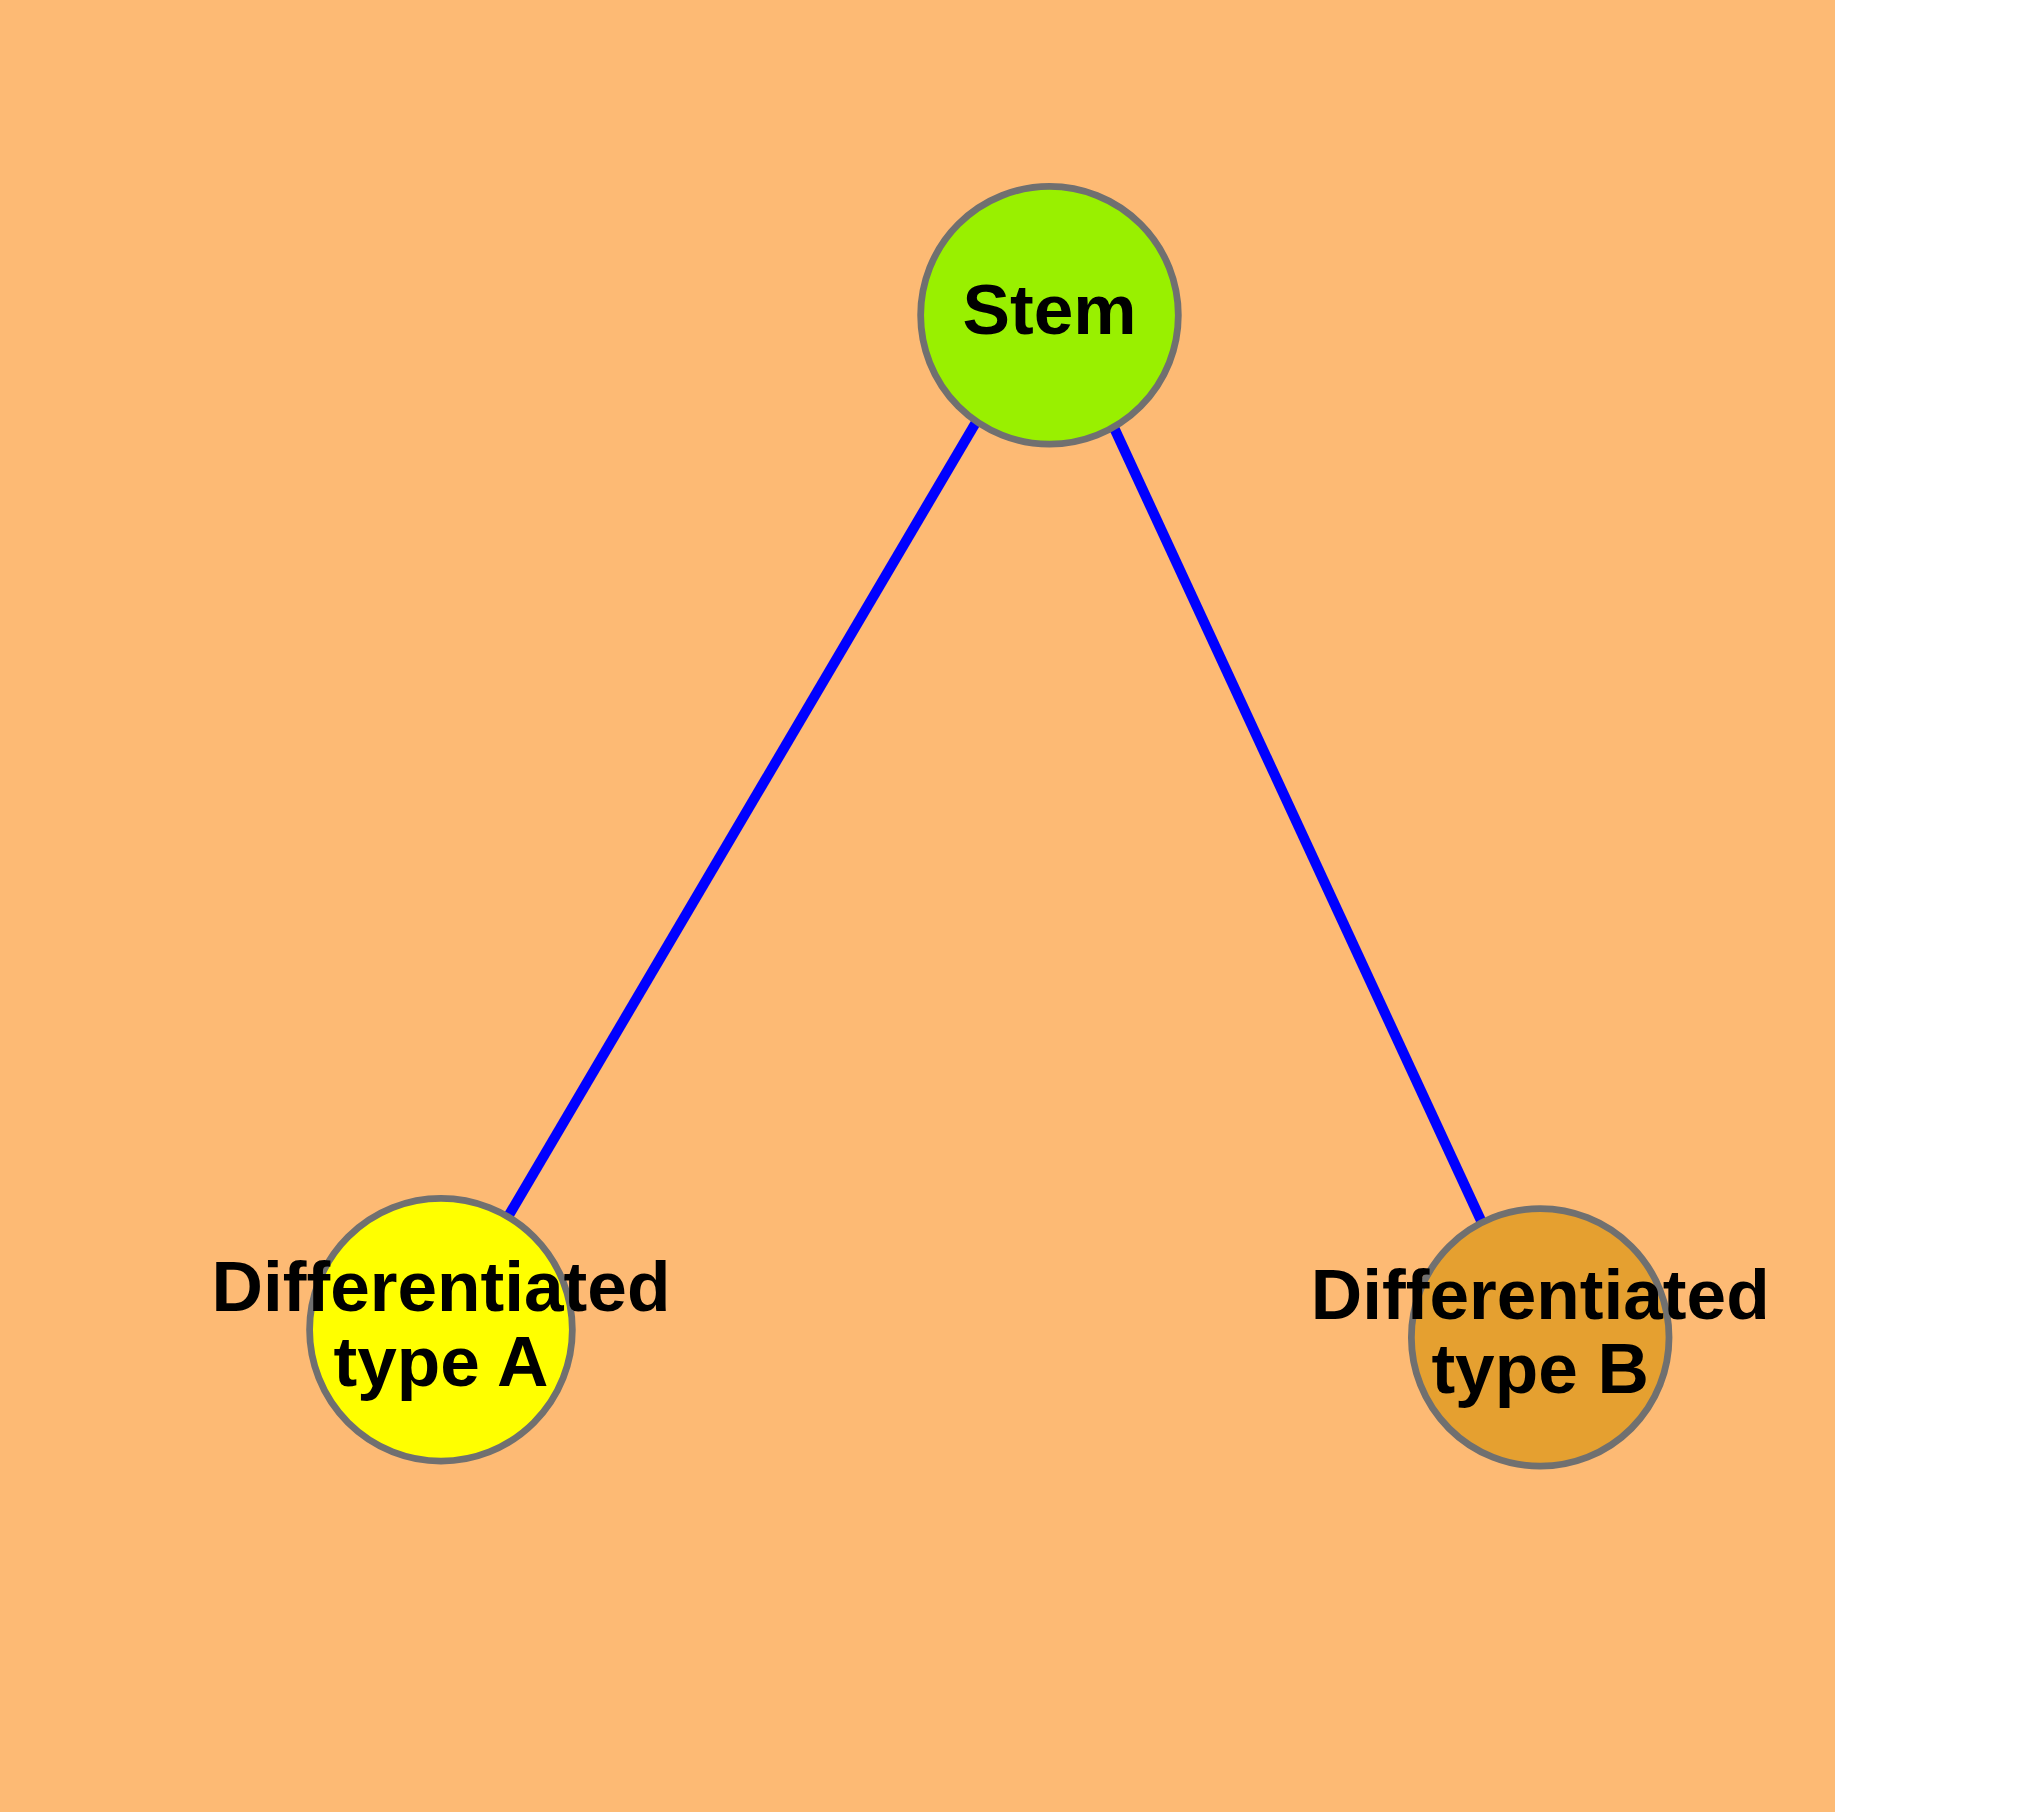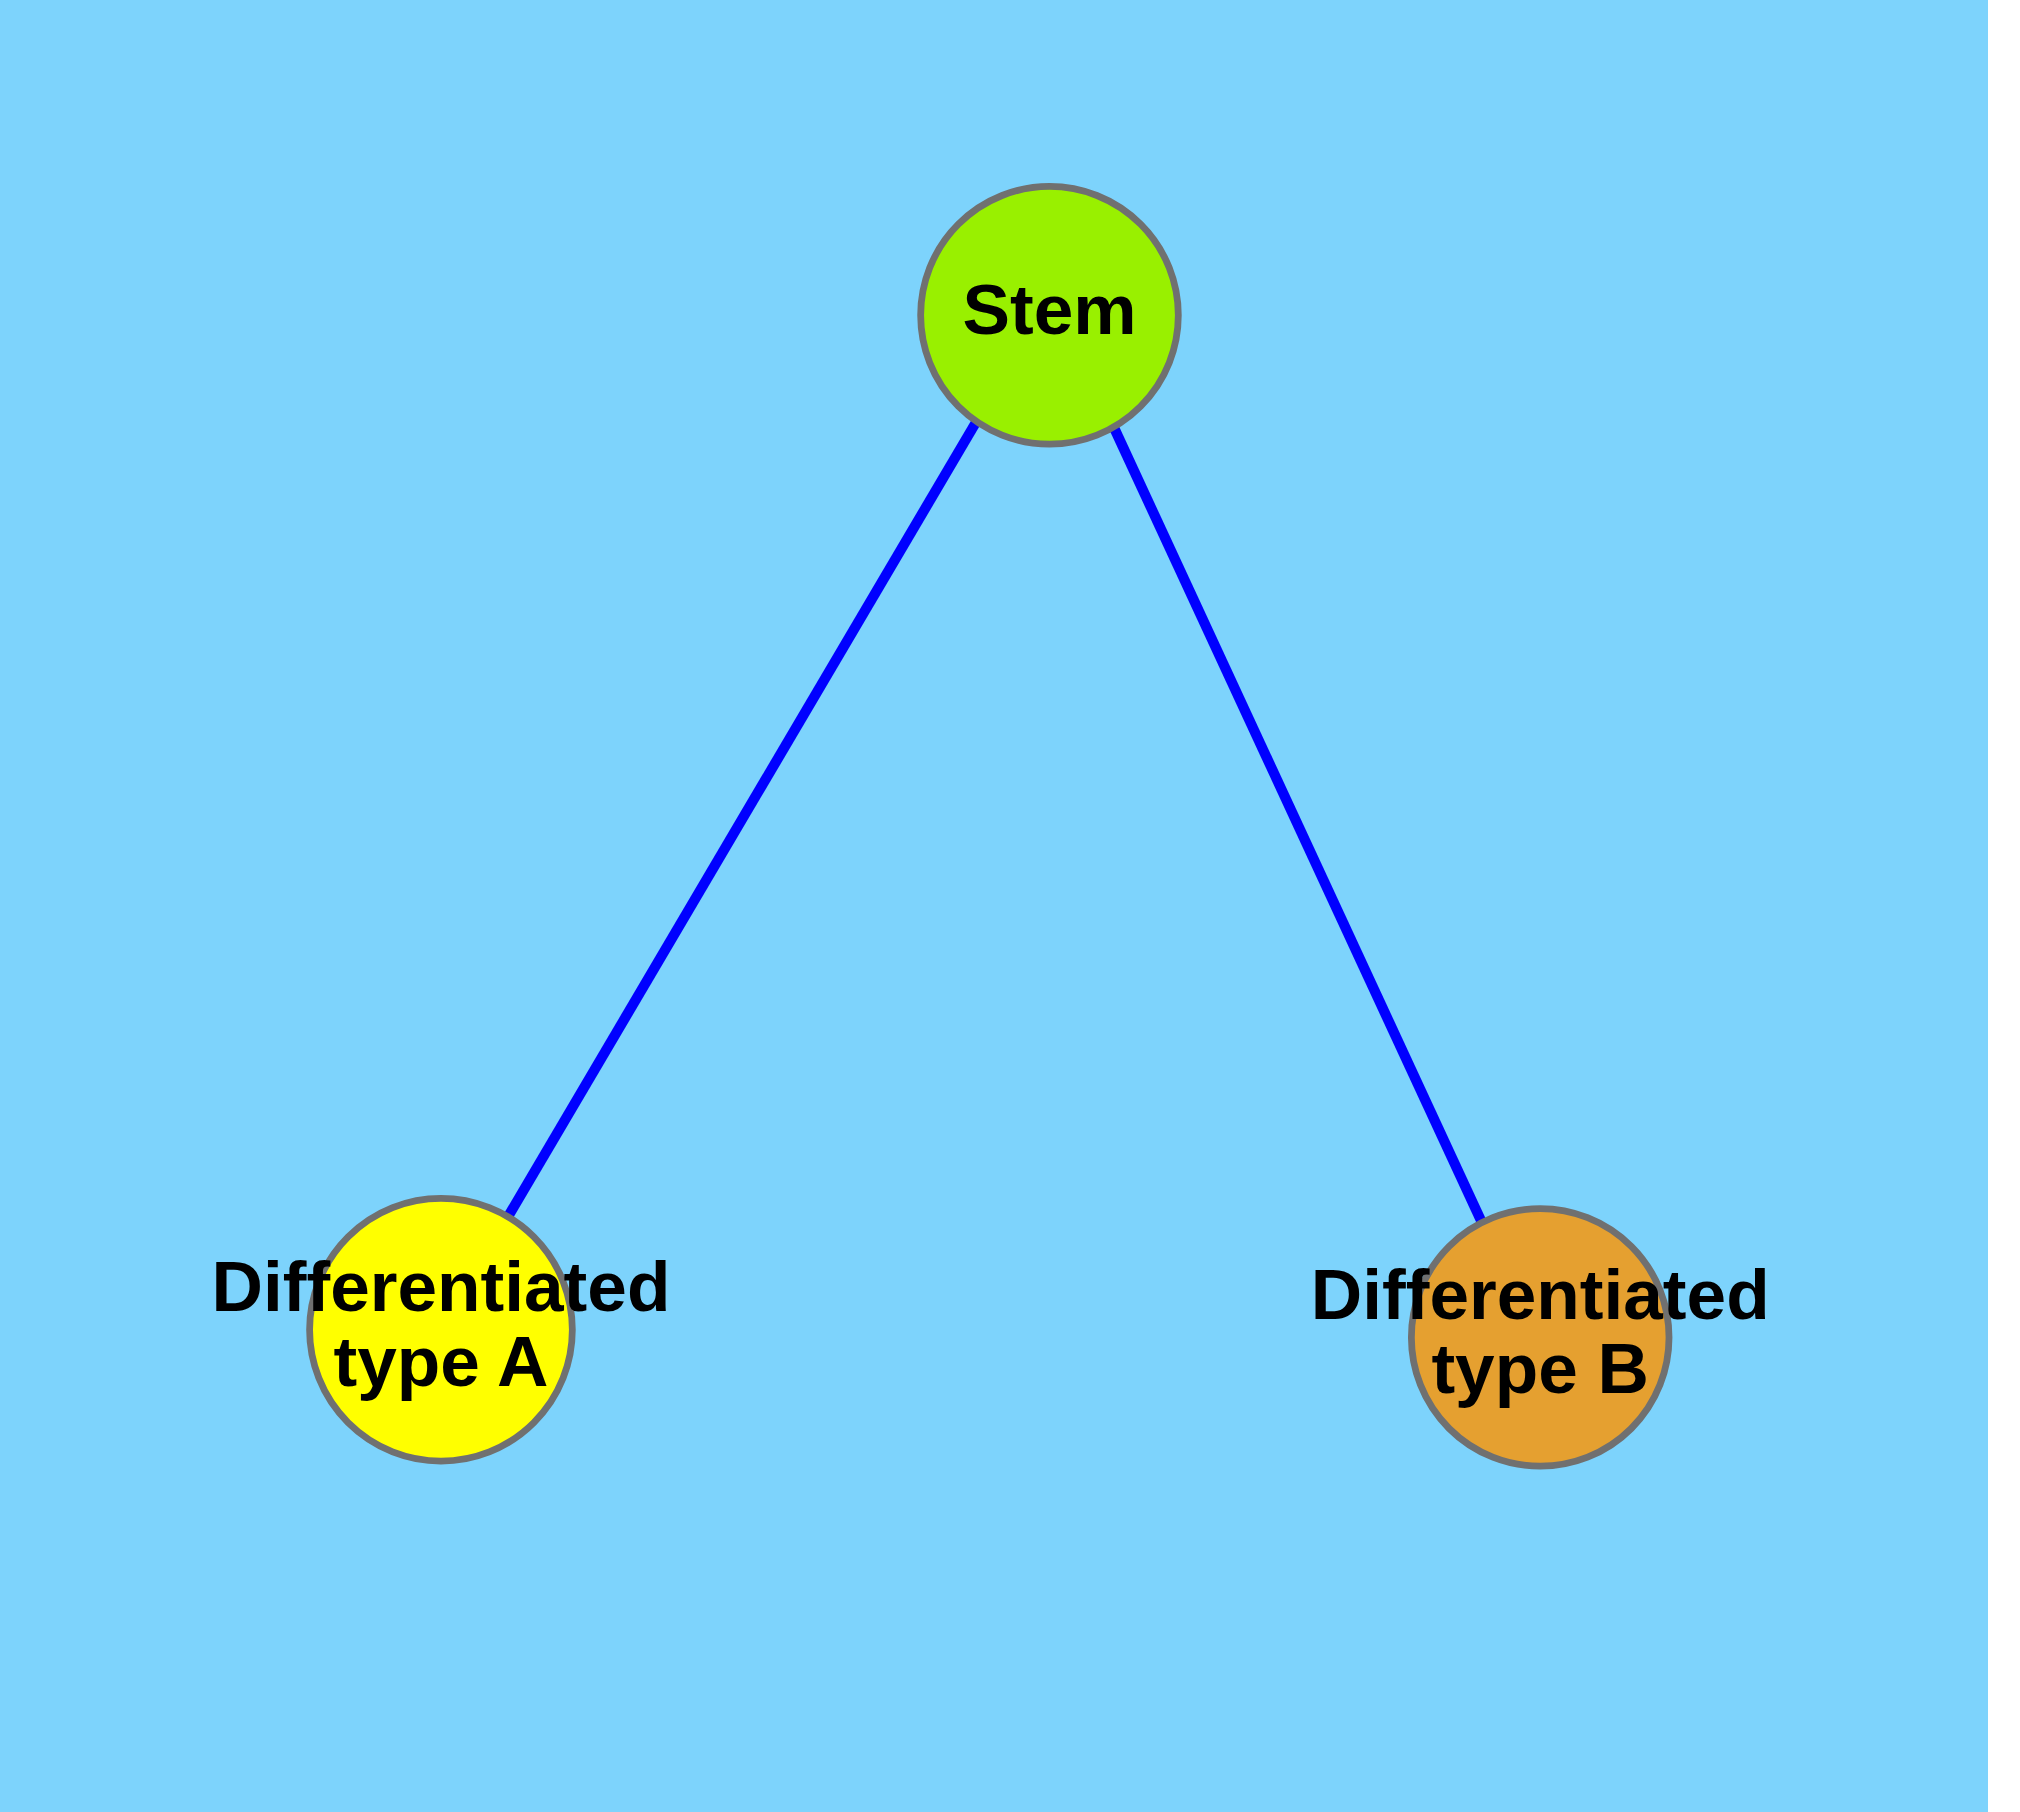--- a/index.html
+++ b/index.html
@@ -28,21 +28,21 @@
     font-family: "Liberation Sans", sans-serif;
     font-weight: bold;
     fill: #000000;
     text-anchor: middle;
     dominant-baseline: middle;
   }
 </style>
 </head>
 <body>
 
-<div id="canvas" style="width: 1988px; height: 1812px; background: #7dd3fc;">
+<div id="canvas" style="width: 1835px; height: 1812px; background: #fdba74;">
 
   <svg id="graph-svg" viewBox="0 0 2384 2138">
 
     <g>
       <line x1="1152" y1="497" x2="600" y2="1434" stroke="#0000ff" stroke-width="12" stroke-linecap="butt"></line>
       <line x1="1312" y1="500" x2="1748" y2="1442" stroke="#0000ff" stroke-width="12" stroke-linecap="butt"></line>
     </g>
 
     <g>
 

